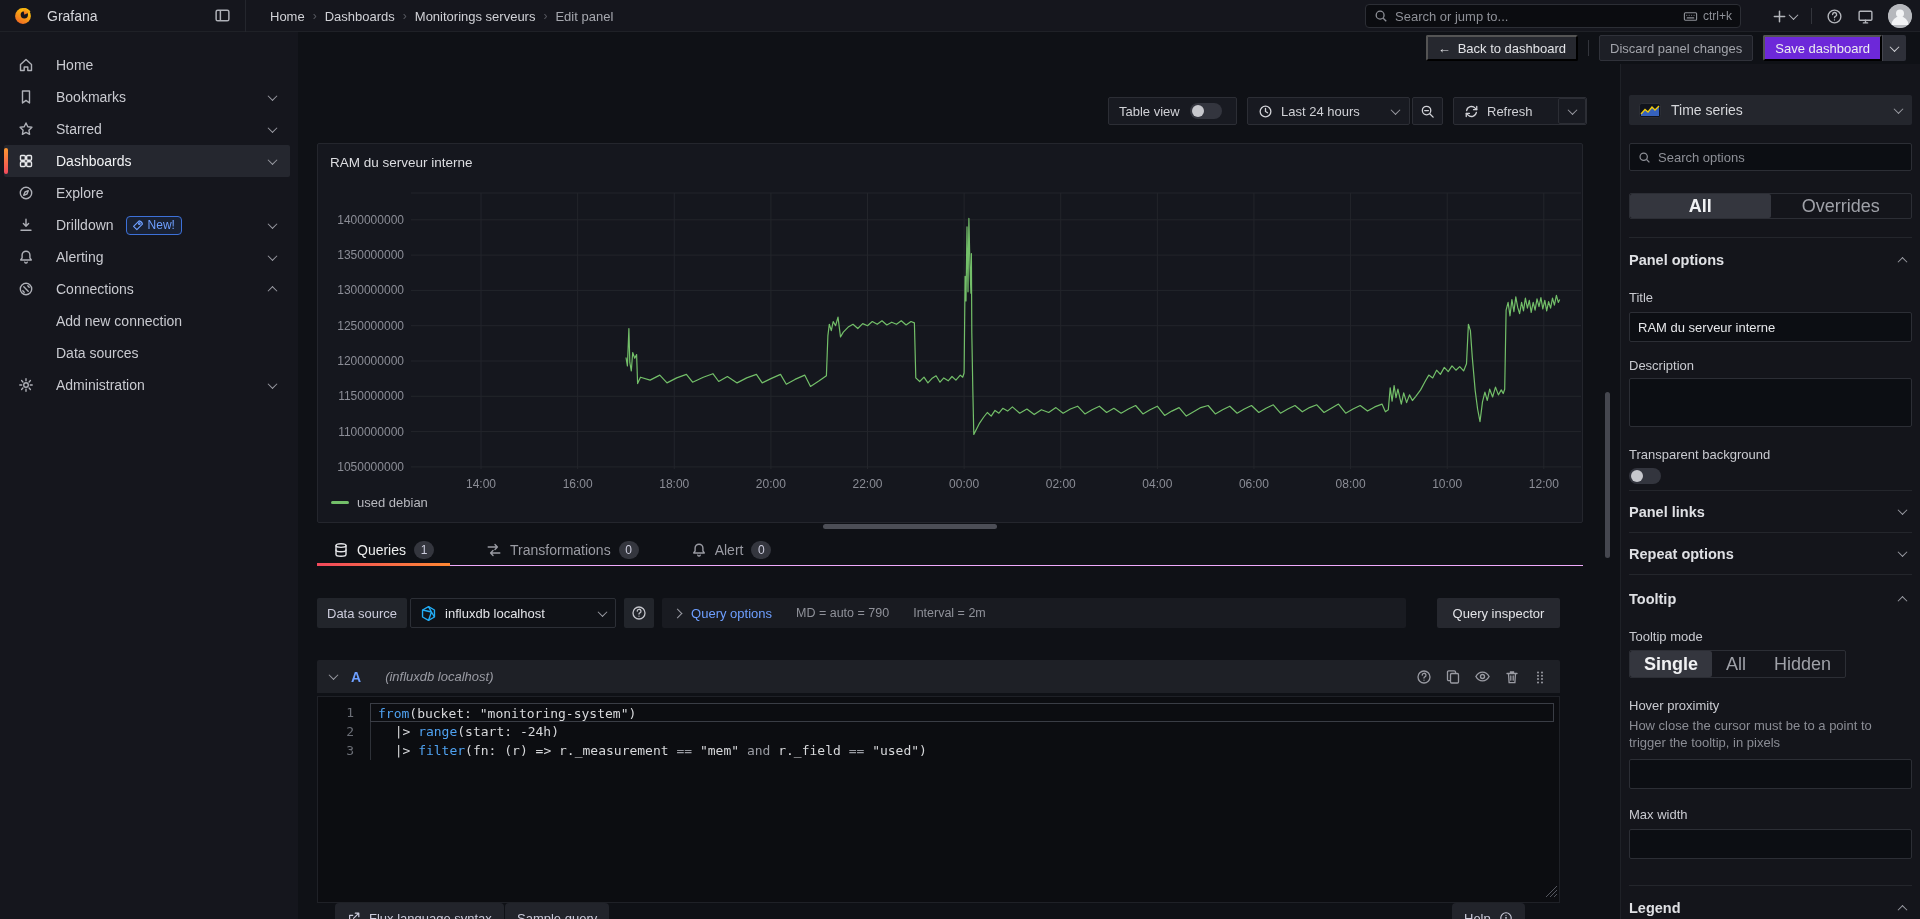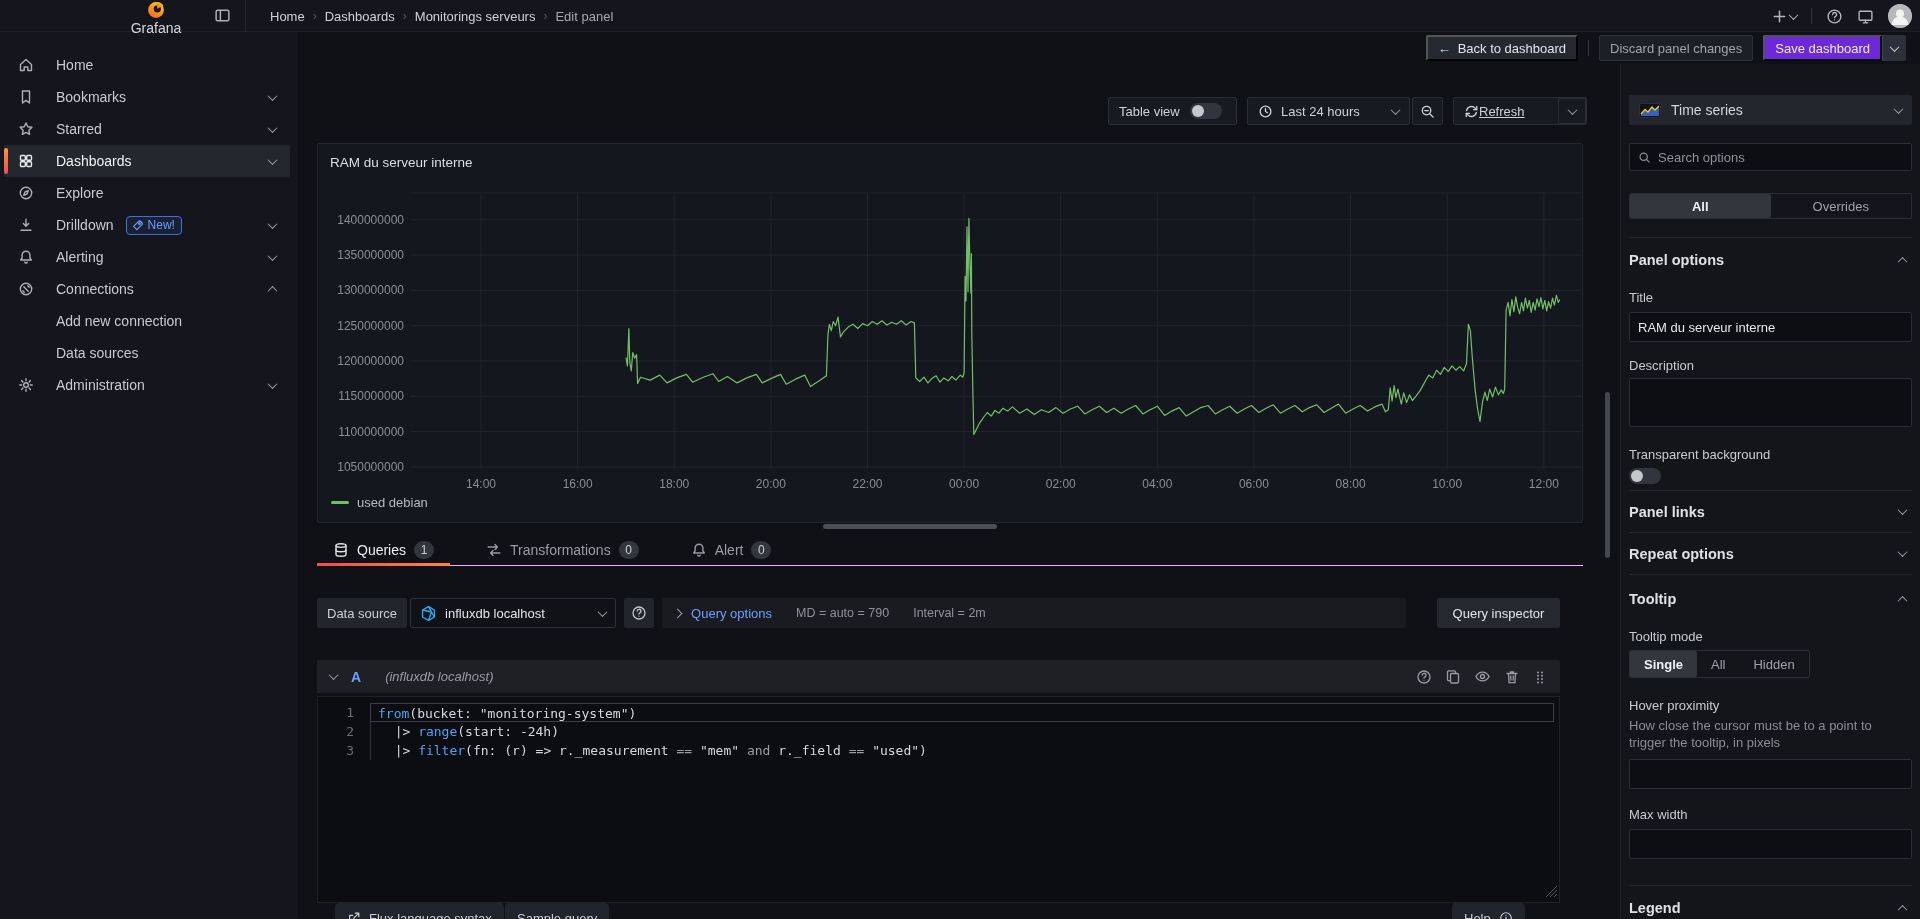--- a/index.html
+++ b/index.html
@@ -8,21 +8,21 @@
   svg { display:block; }
   i.chev { display:inline-block; width:7px; height:7px;
     border-right:1.6px solid currentColor; border-bottom:1.6px solid currentColor; }
   i.chev.down { transform:rotate(45deg) translate(-1px,-1px); }
   i.chev.up   { transform:rotate(-135deg) translate(-1px,-1px); }
   i.chev.right{ transform:rotate(-45deg); }
 
   
   #topbar { position:absolute; left:0; top:0; width:1920px; height:32px;
     background:#15161d; border-bottom:1px solid #1f2127; z-index:5; }
-  #brand { position:absolute; left:0; top:0; width:298px; height:32px; display:flex; align-items:center;flex-direction:column; }
+  #brand { position:absolute; left:0; top:0; width:298px; height:32px; display:flex; align-items:center; }
   #brand .logo { margin-left:13px; }
   #brand .name { margin-left:14px; font-size:14px; color:#d5d6db; }
   #dock-btn { position:absolute; left:214px; top:7px; color:#aeb0b7; cursor:pointer; }
   #brand-divider { position:absolute; left:245px; top:0; width:1px; height:32px; background:#24262d; }
   #breadcrumb { position:absolute; left:270px; top:0; height:32px; display:flex; align-items:center; gap:8px; font-size:13px; }
   .bc-item { color:#d0d1d6; cursor:pointer; }
   .bc-item.last { color:#a6a8af; cursor:default; }
   .bc-sep { color:#55575f; font-size:12px; }
   #searchbox { position:absolute; left:1365px; top:4px; width:376px; height:24px;
     background:#0b0c10; border:1px solid #2c2e35; border-radius:4px;
@@ -62,21 +62,21 @@
     border:1px solid #3d71d9; color:#6e9fff; background:rgba(61,113,217,.12);
     font-size:12px; padding:1px 6px 2px 5px; border-radius:4px; }
 
   
   .tbx { position:absolute; top:97px; height:28px; display:flex; align-items:center;
     background:#181a21; border:1px solid #2c2e35; border-radius:2px; font-size:13px; color:#d0d1d6; cursor:pointer; }
   #tb-tableview { left:1108px; width:129px; padding:0 10px; gap:10px; cursor:default; }
   #tb-timerange { left:1247px; width:163px; padding:0 10px; gap:8px; }
   #tb-zoomout  { left:1412px; width:31px; justify-content:center; }
   #tb-refresh  { left:1453px; width:134px; }
-  #tb-refresh .main { display:flex; align-items:center; padding:0 10px; flex:1;text-decoration:underline; }
+  #tb-refresh .main { display:flex; align-items:center; gap:8px; padding:0 10px; flex:1; }
   #tb-refresh .seg { width:28px; height:100%; border-left:1px solid #2c2e35; display:flex; align-items:center; justify-content:center; color:#9a9ba3; }
   .switch { width:32px; height:16px; border-radius:8px; background:#33353e; position:relative; cursor:pointer; }
   .switch .knob { position:absolute; left:2px; top:2px; width:12px; height:12px; border-radius:50%; background:#c7c8cd; }
 
   
   #viz-panel { position:absolute; left:317px; top:143px; width:1266px; height:380px;
     background:#15171e; border:1px solid #24262d; border-radius:2px; }
   #viz-title { position:absolute; left:12px; top:11px; font-size:13.5px; font-weight:500; color:#dcdde1; }
   #legend { position:absolute; left:13px; top:351px; display:flex; align-items:center; gap:8px;
     font-size:13px; color:#b8b9bf; cursor:pointer; }
@@ -141,21 +141,21 @@
     display:flex; align-items:center; gap:10px; padding:0 10px; font-size:14px; color:#d5d6da; cursor:pointer; }
   #viz-picker .sp { flex:1; }
   #viz-picker .chev { color:#9a9ba3; }
   #opt-search { margin-top:18px; height:28px; background:#0c0e13; border:1px solid #2c2e35; border-radius:2px;
     display:flex; align-items:center; gap:7px; padding:0 8px; color:#8e9097; }
   #opt-search input { flex:1; background:transparent; border:none; outline:none; color:#d5d6db; font-size:13px; }
   #opt-search input::placeholder { color:#8e9097; }
   .seg { display:flex; border:1px solid #2c2e35; border-radius:2px; overflow:hidden; }
   #filter-tabs { margin-top:22px; height:26px; }
   #filter-tabs .seg-btn { flex:1; }
-  .seg-btn { display:flex; align-items:center; justify-content:center; font-size:13px;
+  .seg-btn { display:flex; align-items:center; justify-content:center; font-size:18px;
     color:#9fa1a8; cursor:pointer; padding:0 14px; }
   .seg-btn.active { background:#34363e; color:#f0f1f3; font-weight:600; border-radius:2px; }
   .hr { margin-top:18px; border-top:1px solid #24262c; }
   .sect-header { display:flex; align-items:center; height:28px; margin-top:8px;
     font-size:14.5px; font-weight:600; color:#dfe0e4; }
   .sect-header .chev { margin-left:auto; margin-right:6px; color:#9a9ba3; }
   .olabel { display:block; margin-top:16px; font-size:13px; font-weight:500; color:#c9cad0; }
   .oinput { margin-top:7px; width:100%; height:30px; background:#0c0e13; border:1px solid #2c2e35;
     border-radius:2px; color:#e6e7ea; font-size:13px; padding:0 8px; outline:none; font-family:"Liberation Sans",sans-serif; }
   #desc-area { margin-top:5px; width:100%; height:49px; background:#0c0e13; border:1px solid #2c2e35;
@@ -196,20 +196,36 @@
   <div id="brand-divider"></div>
   <nav id="breadcrumb">
       <span class="bc-item">Home</span>
       <span class="bc-sep">›</span>
       <span class="bc-item">Dashboards</span>
       <span class="bc-sep">›</span>
       <span class="bc-item">Monitorings serveurs</span>
       <span class="bc-sep">›</span>
       <span class="bc-item last">Edit panel</span>
     </nav>
+  <div id="searchbox">
+    <span>
+      <svg width="14" height="14" viewBox="0 0 16 16" fill="none" stroke="currentColor" stroke-width="1.5">
+        <circle cx="7" cy="7" r="4.5"></circle>
+          <path d="M10.5 10.5L14 14"></path>
+      </svg>
+    </span>
+    <span class="ph">Search or jump to...</span>
+    <span class="kbd">
+      <svg width="15" height="15" viewBox="0 0 16 16" fill="none" stroke="currentColor" stroke-width="1.2">
+        <rect x="1.5" y="4" width="13" height="8" rx="1"></rect>
+        <path d="M4 6.6h.01M6.6 6.6h.01M9.2 6.6h.01M11.8 6.6h.01M4.5 9.5h7" stroke-linecap="round"></path>
+      </svg>
+      <span>ctrl+k</span>
+    </span>
+  </div>
   <div id="top-actions">
     <span class="top-ic">
       <svg width="15" height="15" viewBox="0 0 16 16" fill="none" stroke="currentColor" stroke-width="1.6" stroke-linecap="round">
           <path d="M8 2.5v11M2.5 8h11"></path>
         </svg>
       <i class="chev down"></i>
     </span>
     <span class="vdiv"></span>
     <span class="top-ic">
       <svg width="17" height="17" viewBox="0 0 16 16" fill="none" stroke="currentColor" stroke-width="1.3">

